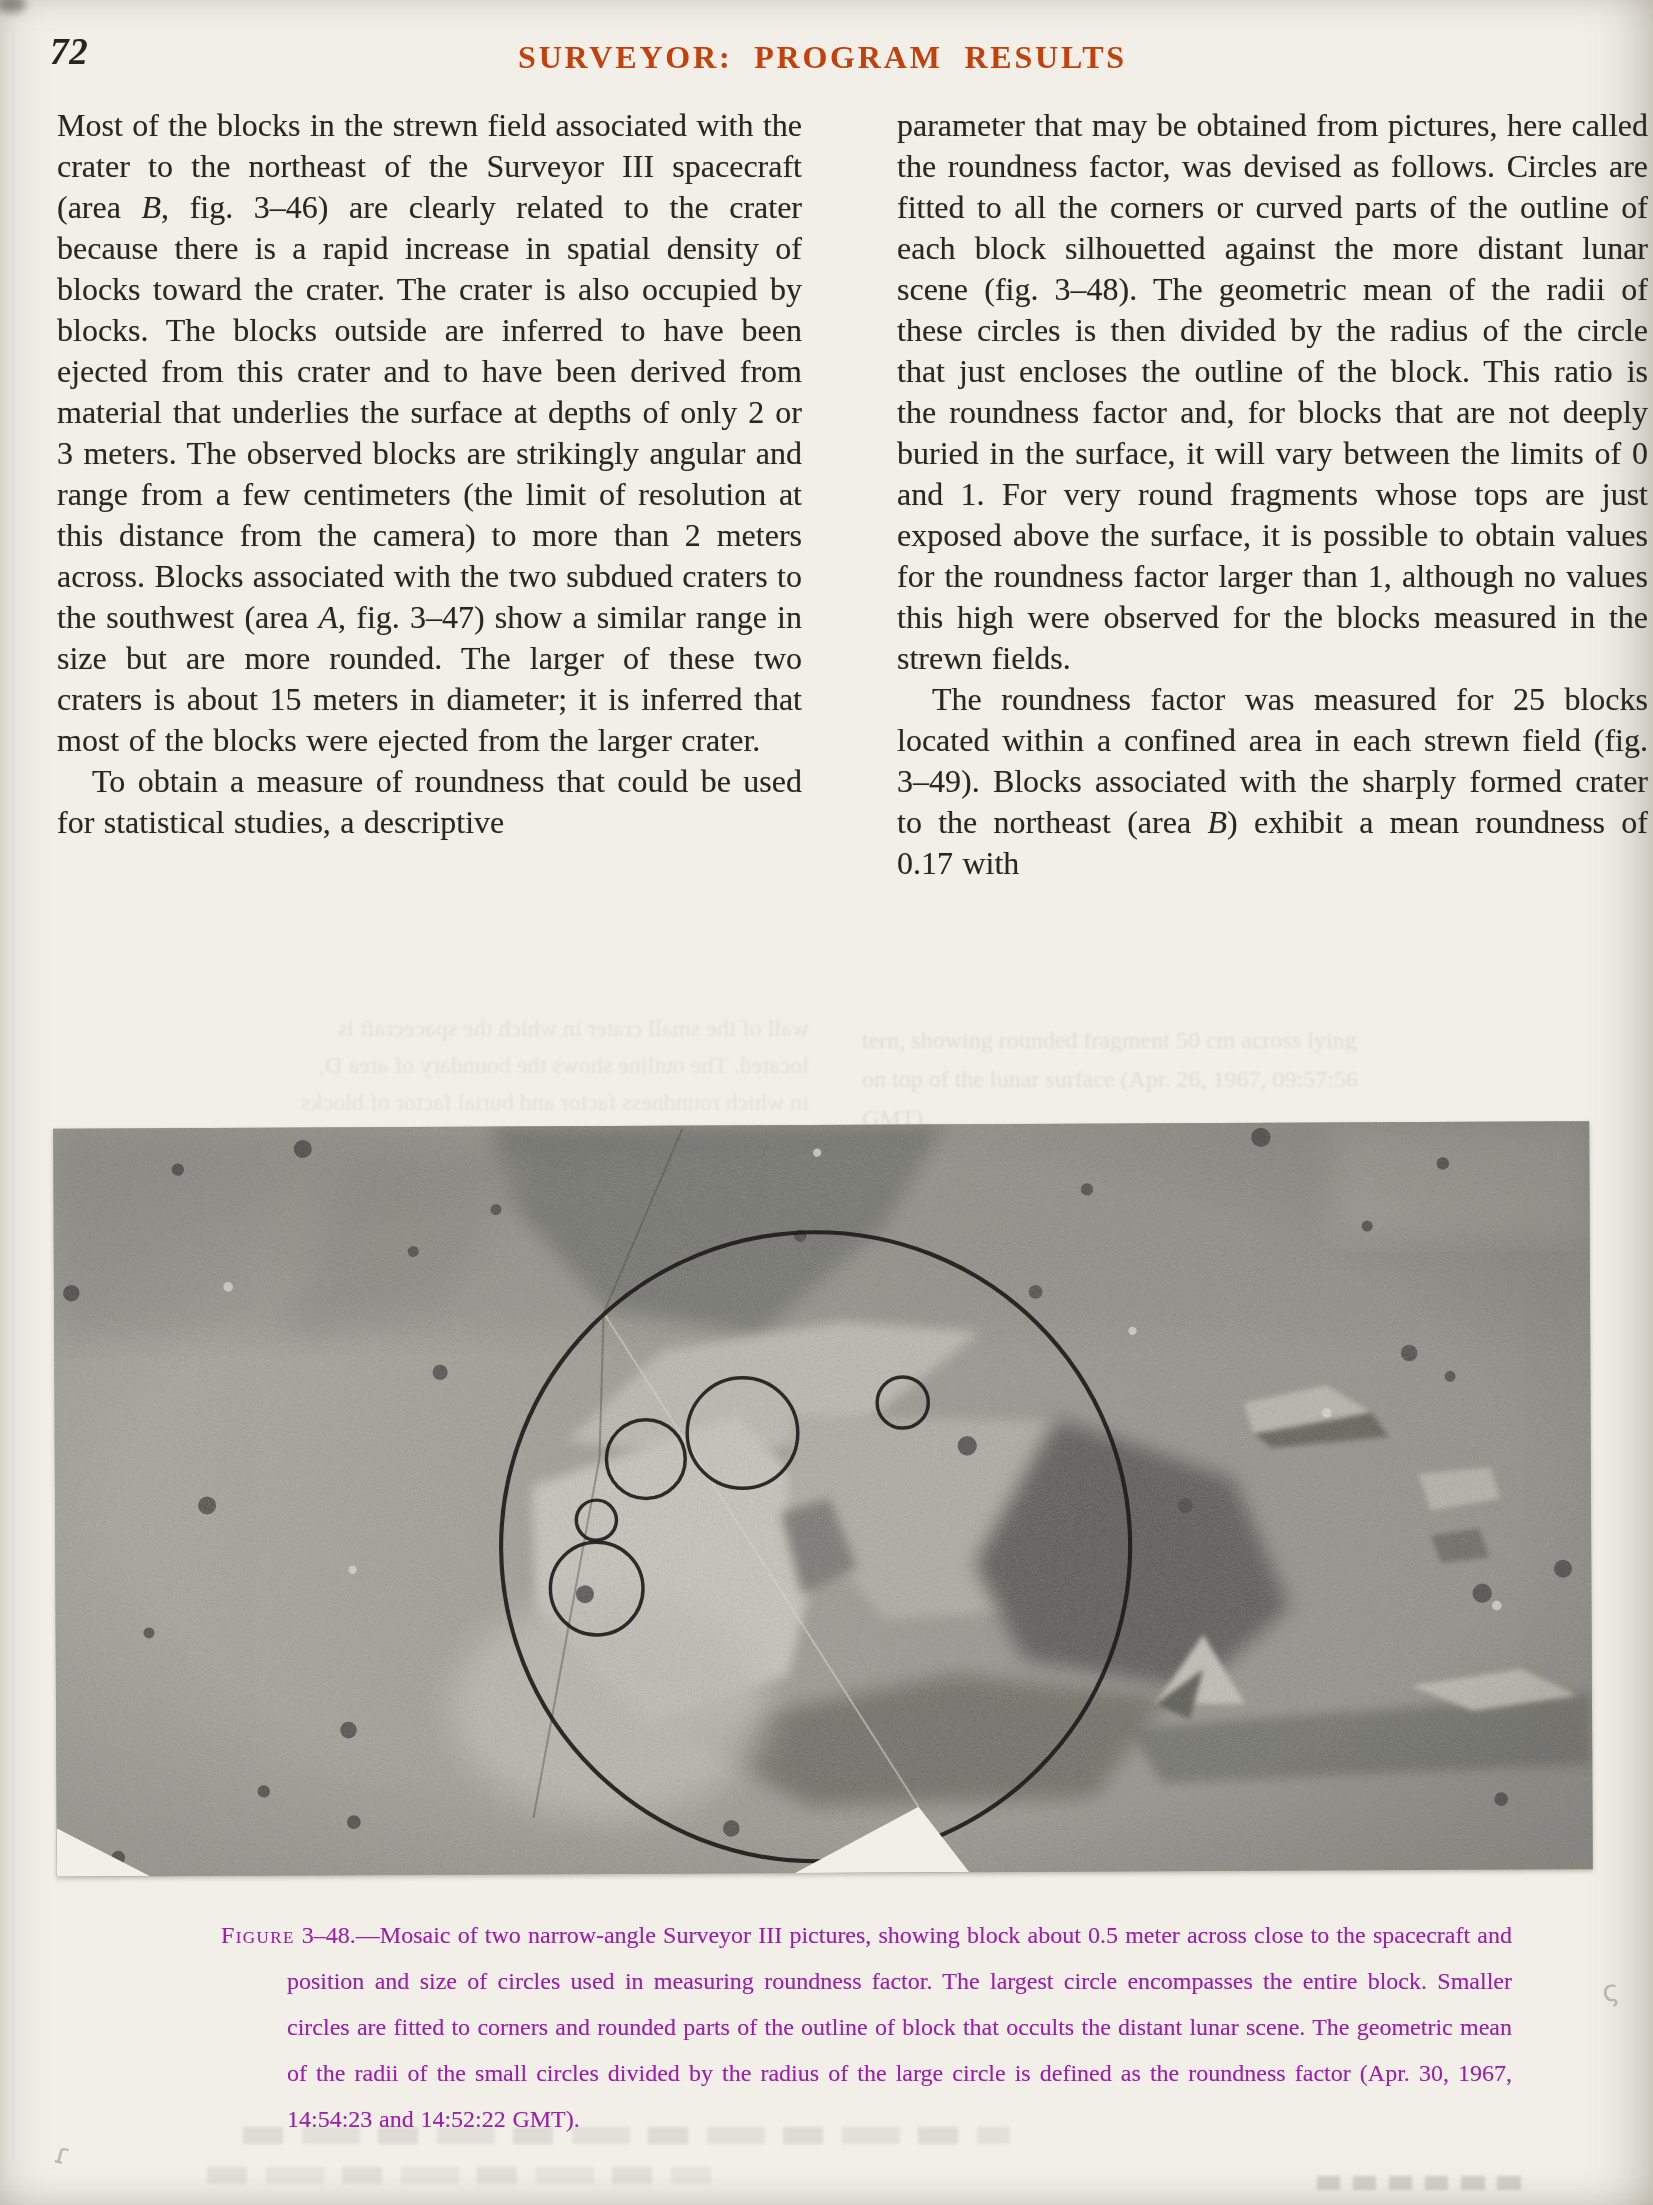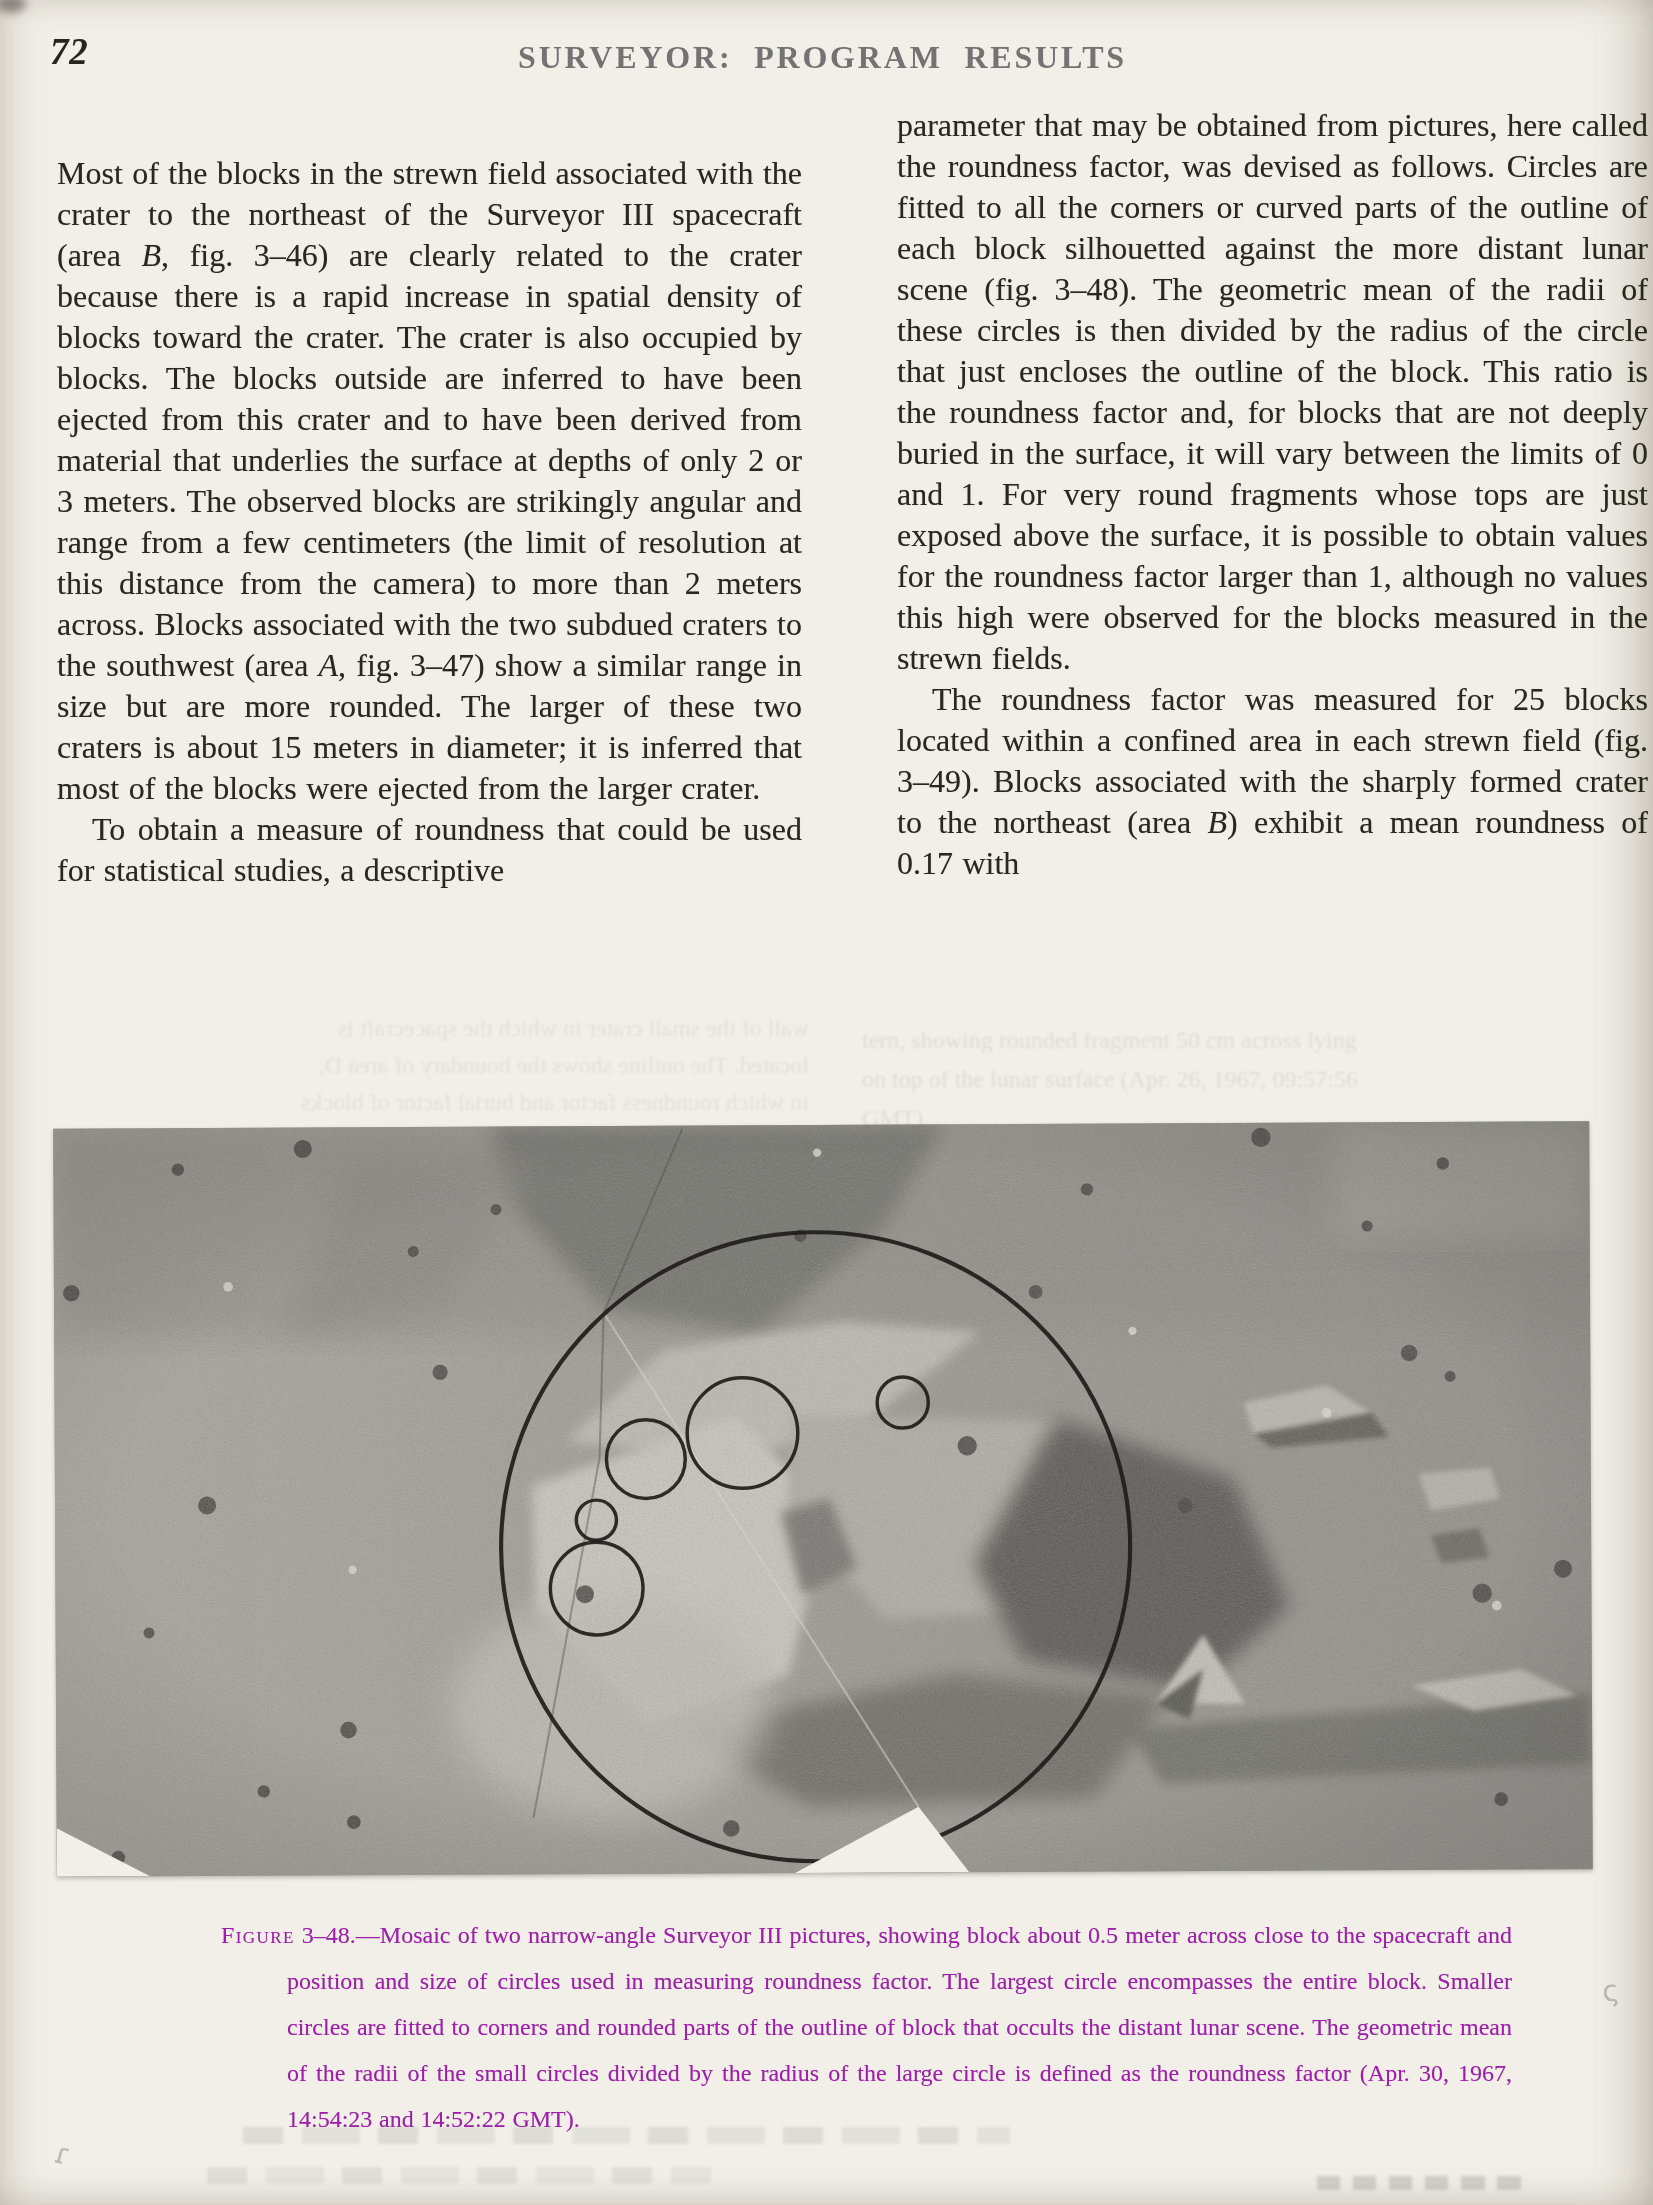--- a/index.html
+++ b/index.html
@@ -13,24 +13,24 @@
     box-shadow:inset 23.5px 0 48px -26px rgba(118,108,90,.38),
                inset -39px 0 55px -30px rgba(118,108,90,.45),
                inset 0 -23.5px 41px -28px rgba(118,108,90,.22),
                inset 0 18px 35px -28px rgba(150,120,110,.18);}
   .corner-smudge{position:absolute;left:-4.1px;top:-5.5px;width:30px;height:18px;
     background:#4c4a44;border-radius:50%;filter:blur(4.1px);opacity:.55;}
 
   .page-number{position:absolute;left:50px;top:30px;font-size:37px;font-weight:bold;
     letter-spacing:0.7px;color:#26251f;font-style:italic;}
   .running-title{position:absolute;left:0;top:39px;width:1645px;text-align:center;
-    font-size:32px;font-weight:bold;letter-spacing:2.8px;word-spacing:11px;color:#737373;}
+    font-size:32px;font-weight:bold;letter-spacing:2.8px;word-spacing:11px;color:#c2410c;}
 
   .col{position:absolute;top:105px;}
-  .col-left{left:57px;width:745px;margin-top:48px;}
+  .col-left{left:57px;width:745px;}
   .col-right{left:897px;width:751px;}
   .col p{margin:0;font-size:32px;line-height:41px;text-align:justify;
     word-spacing:1.4px;hyphens:none;text-shadow:0 0 0.7px rgba(41,40,31,.35);}
   .col p.indent{text-indent:35px;}
 
   .photo-wrap{position:absolute;left:55px;top:1125px;width:1536px;height:748px;
     transform:rotate(-.28deg);transform-origin:50% 50%;
     box-shadow:0 2.1px 4.1px rgba(90,85,70,.35);background:#a19f99;}
   .photo-wrap svg{display:block;}
 

